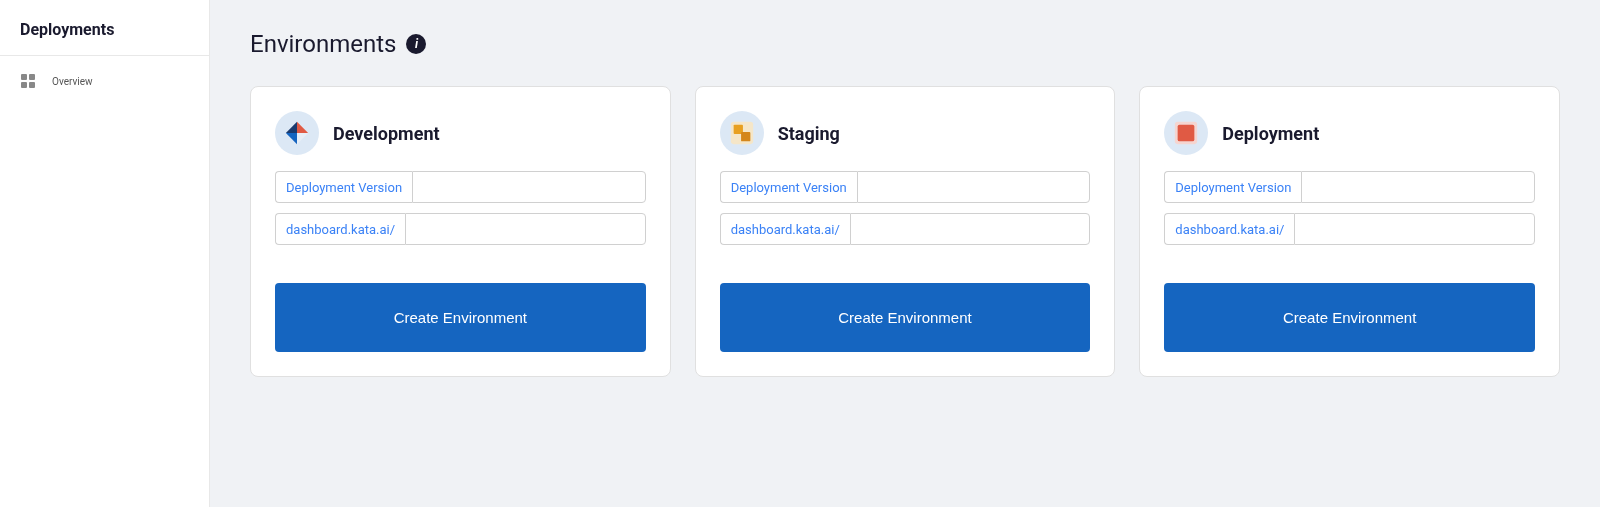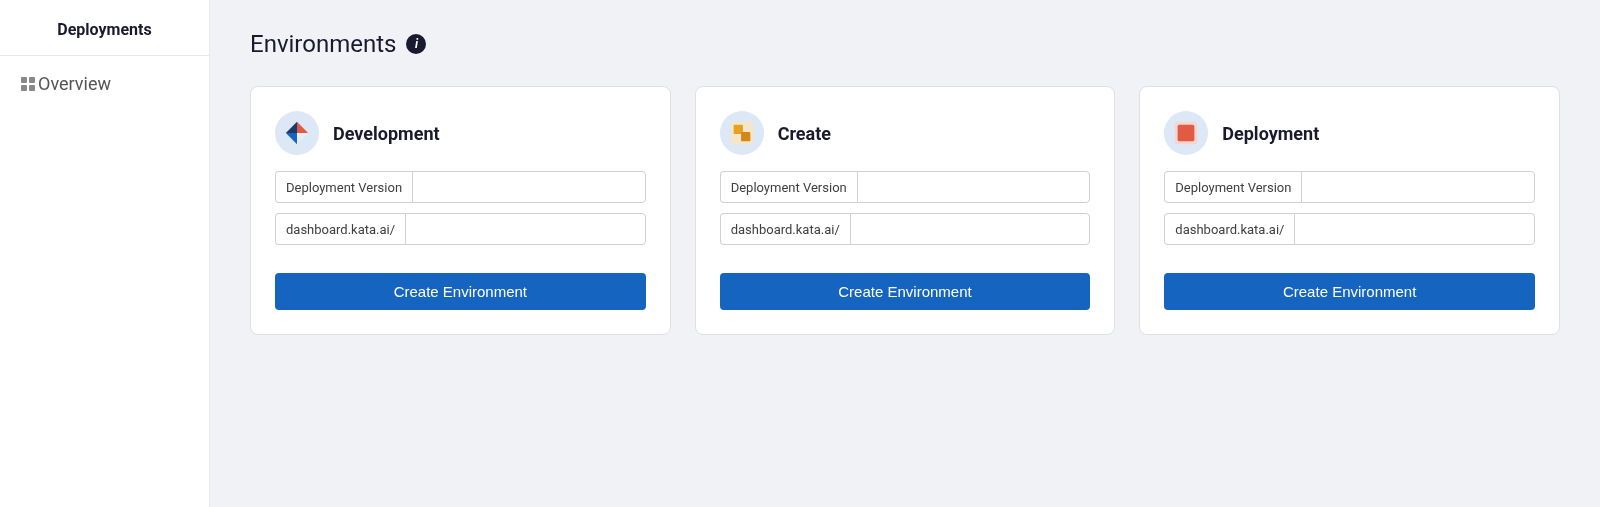--- a/index.html
+++ b/index.html
@@ -12,41 +12,40 @@
     }
 
     
     .sidebar {
       width: 210px;
       background: #ffffff;
       border-right: 1px solid #e8e8e8;
       padding: 20px 0;
       flex-shrink: 0;
       height: 100%;
-      text-align: center;
     }
     .sidebar-title {
       font-size: 16px;
       font-weight: 700;
       color: #1a1a2e;
       padding: 0 20px 16px 20px;
     }
     .sidebar-divider {
       height: 1px;
       background: #e8e8e8;
       margin: 0 0 8px 0;
     }
     .sidebar-item {
       display: flex;
       align-items: center;
-      gap: 2px;
+      gap: 16px;
       padding: 9px 20px;
       cursor: pointer;
       color: #555;
-      font-size: 18px;
+      font-size: 10px;
     }
     .sidebar-item.active {
       color: #1565c0;
       font-weight: 500;
     }
     .sidebar-icon {
       width: 16px;
       height: 16px;
       flex-shrink: 0;
     }
@@ -131,21 +130,21 @@
     }
 
     .field-row {
       display: flex;
       align-items: center;
       gap: 0;
     }
 
     .field-label {
       font-size: 13px;
-      color: #404040;
+      color: #3b82f6;
       border: 1px solid #d0d0d0;
       border-right: none;
       padding: 6px 10px;
       background: #fff;
       white-space: nowrap;
       border-radius: 4px 0 0 4px;
       height: 32px;
       display: flex;
       align-items: center;
     }
@@ -160,26 +159,26 @@
       height: 32px;
       outline: none;
       background: #fff;
     }
 
     .create-btn {
       background: #1565c0;
       color: white;
       border: none;
       border-radius: 4px;
-      padding: 10px;
+      padding: 26px;
       font-size: 15px;
       font-weight: 500;
       cursor: pointer;
       width: 100%;
-      margin-top: 12px;
+      margin-top: 22px;
     }
 
     
     .dev-icon {
       width: 26px;
       height: 26px;
     }
     .staging-icon {
       width: 26px;
       height: 26px;
@@ -247,21 +246,21 @@
 
     <div class="env-card">
       <div class="card-header">
         <div class="env-icon-wrapper">
           <svg class="staging-icon" viewBox="0 0 28 28">
             <rect x="2" y="2" width="24" height="24" rx="3" fill="#f5e6c8"></rect>
             <rect x="5" y="5" width="10" height="10" rx="1" fill="#e8a020"></rect>
             <rect x="13" y="13" width="10" height="10" rx="1" fill="#d4861a"></rect>
           </svg>
         </div>
-        <span class="env-name">Create</span>
+        <span class="env-name">Staging</span>
       </div>
 
       <div class="card-fields">
         <div class="field-row">
           <div class="field-label">Deployment Version</div>
           <input class="field-input" type="text" value="" style="">
         </div>
         <div class="field-row">
           <div class="field-label">dashboard.kata.ai/</div>
           <input class="field-input" type="text" value="" style="">

